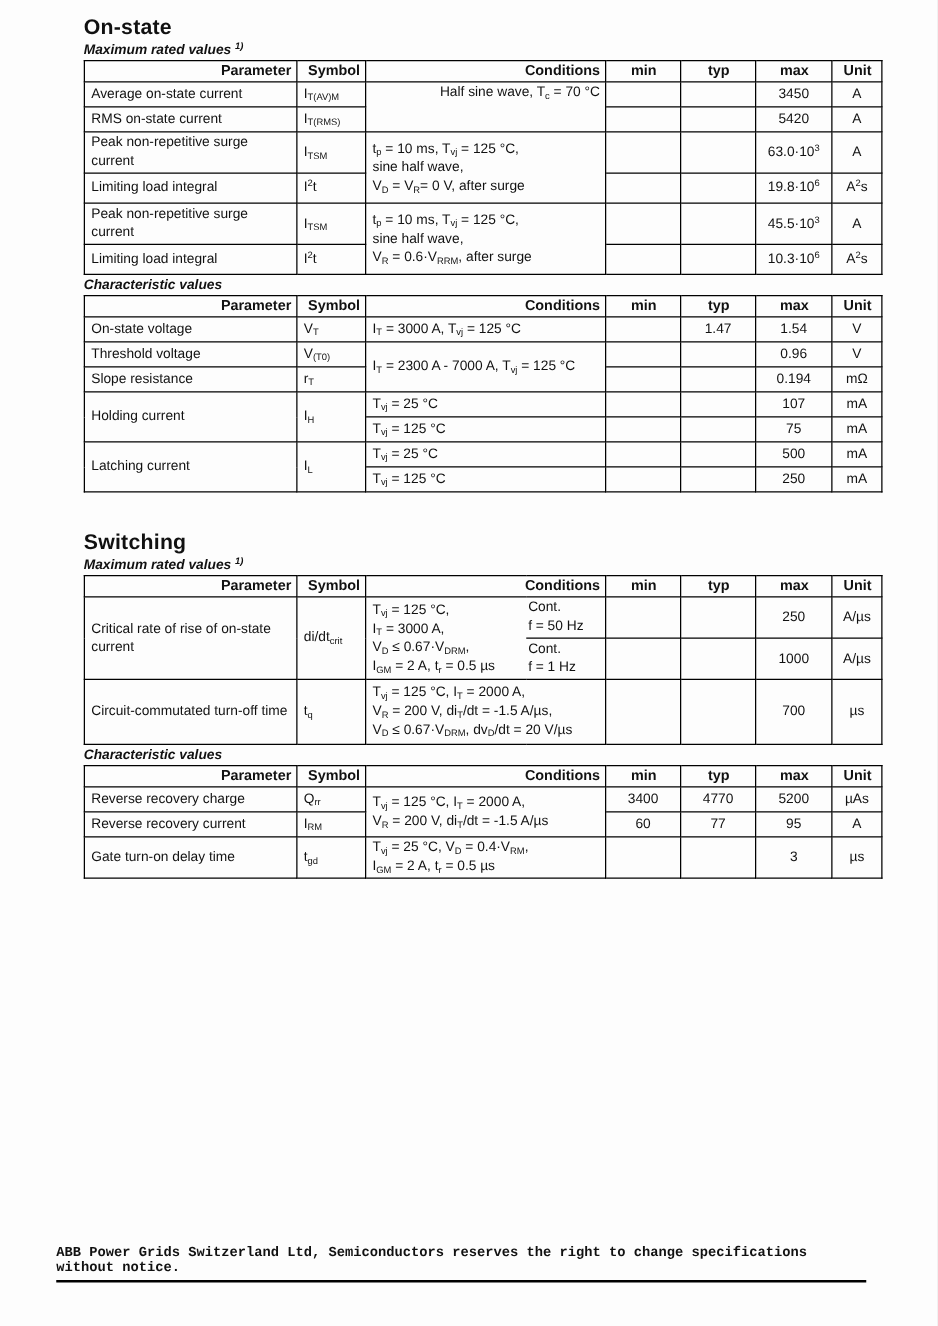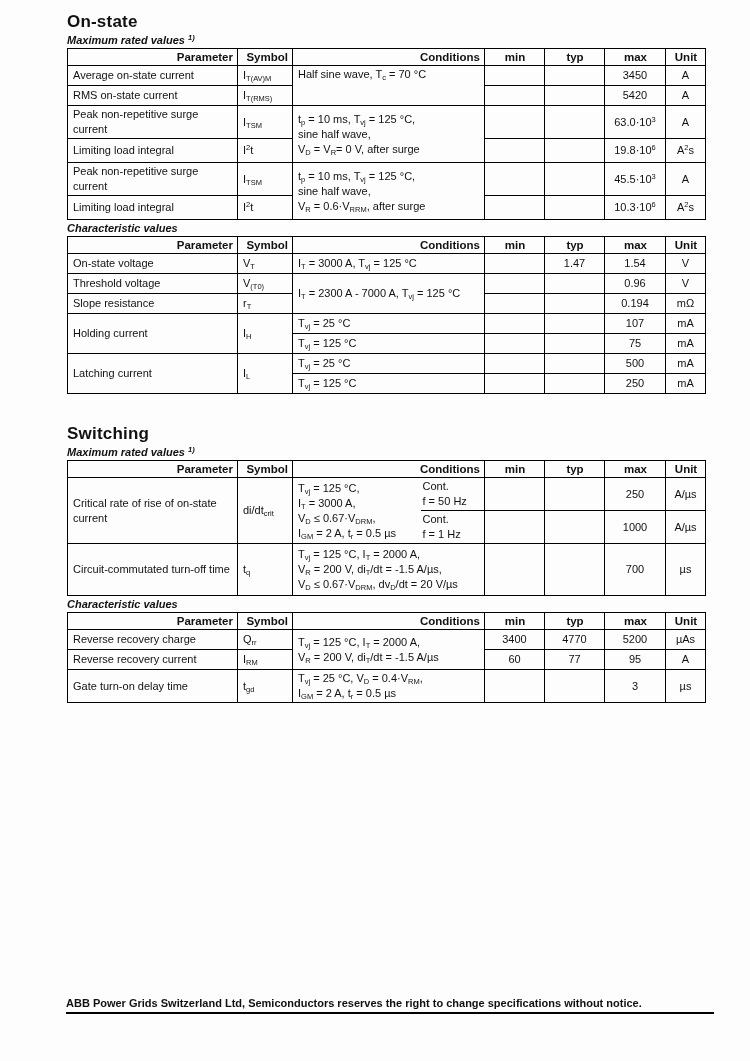--- a/index.html
+++ b/index.html
@@ -32,34 +32,34 @@
     padding: 1px 4px 1px 5px;
     line-height: 15px;
     vertical-align: middle;
     overflow: hidden;
   }
   table { border: 1.5px solid #000; }
   th { font-size: 11.5px; text-align: right; height: 17px; padding-top: 0; padding-bottom: 0; }
   th.c { text-align: center; }
   td { height: 20px; }
   td.c { text-align: center; padding: 1px 2px; }
-  td.top { vertical-align: top; }
+  td.top { vertical-align: top; text-align: right; }
   td.mid { vertical-align: middle; }
   td.no-r { border-right: none; }
   td.no-l { border-left: none; padding-left: 2px; }
   sub, sup { font-size: 7.5px; line-height: 0; }
   sub { vertical-align: -2px; }
   sup { vertical-align: 4px; }
   tr.tall2 td { height: 31px; }
   tr.tall3 td { height: 52px; }
   tr.sub2 td { height: 32px; }
   tr.short td { height: 24px; }
 
   .footer {
-    position: absolute; left: 66px; top: 997px; width: 648px;
+    position: absolute; left: 45px; top: 997px; width: 648px; font-family: Liberation Mono, monospace;
   }
   .footer-notice {
     font-weight: bold; font-size: 11px;
     border-bottom: 2px solid #000;
     padding-bottom: 3px;
   }
   .footer-meta {
     display: flex; justify-content: space-between;
     margin-top: 4px; font-size: 10px; color: #222;
   }

